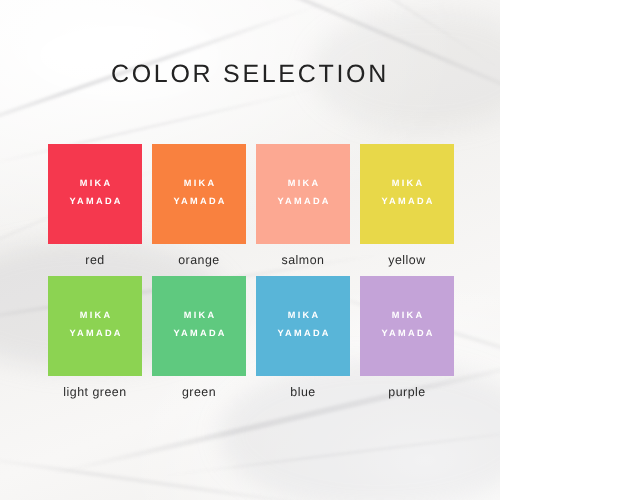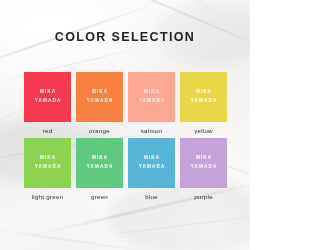--- a/index.html
+++ b/index.html
@@ -66,21 +66,21 @@
     height: 100%;
   }
 
   #poster-title {
     position: absolute;
     top: 30px;
     left: 0;
     right: 0;
     text-align: center;
     font-size: 12.5px;
-    font-weight: bold;
+    font-weight: normal;
     letter-spacing: 1.35px;
     color: #232323;
     white-space: nowrap;
   }
 
   .swatch-grid {
     position: absolute;
     top: 72px;
     left: 24px;
     width: 203px;

